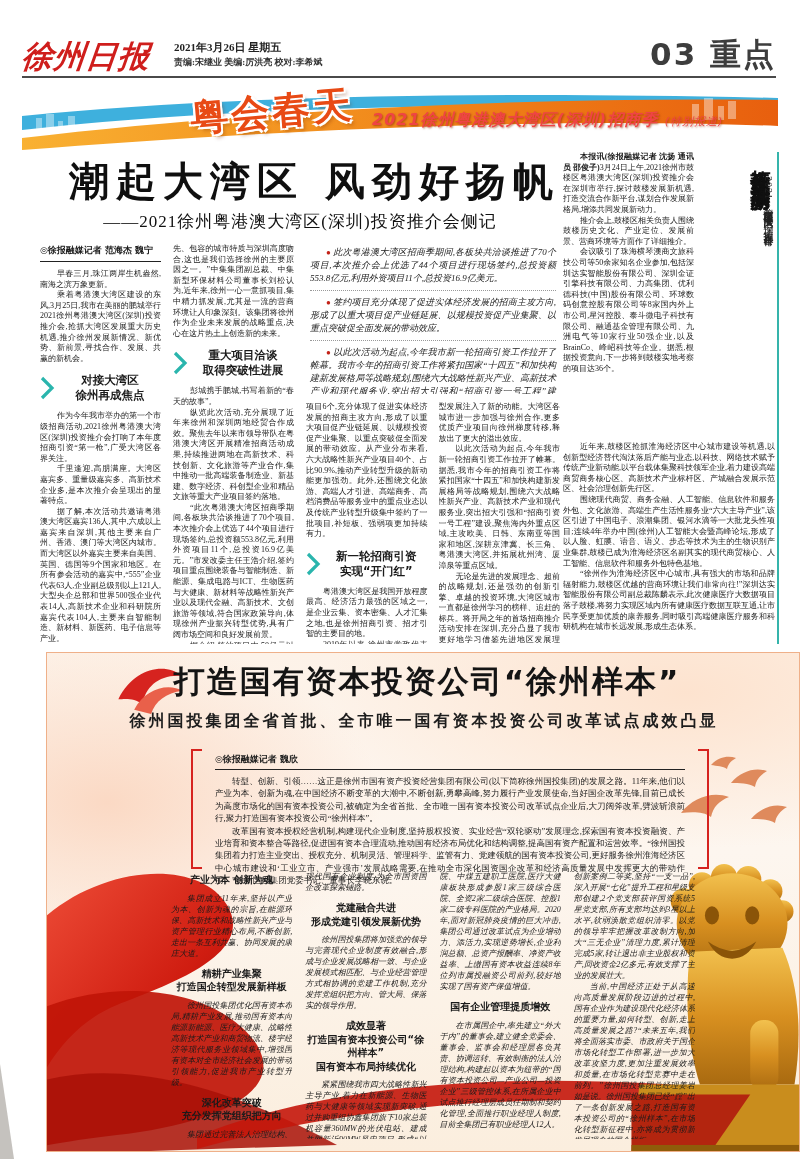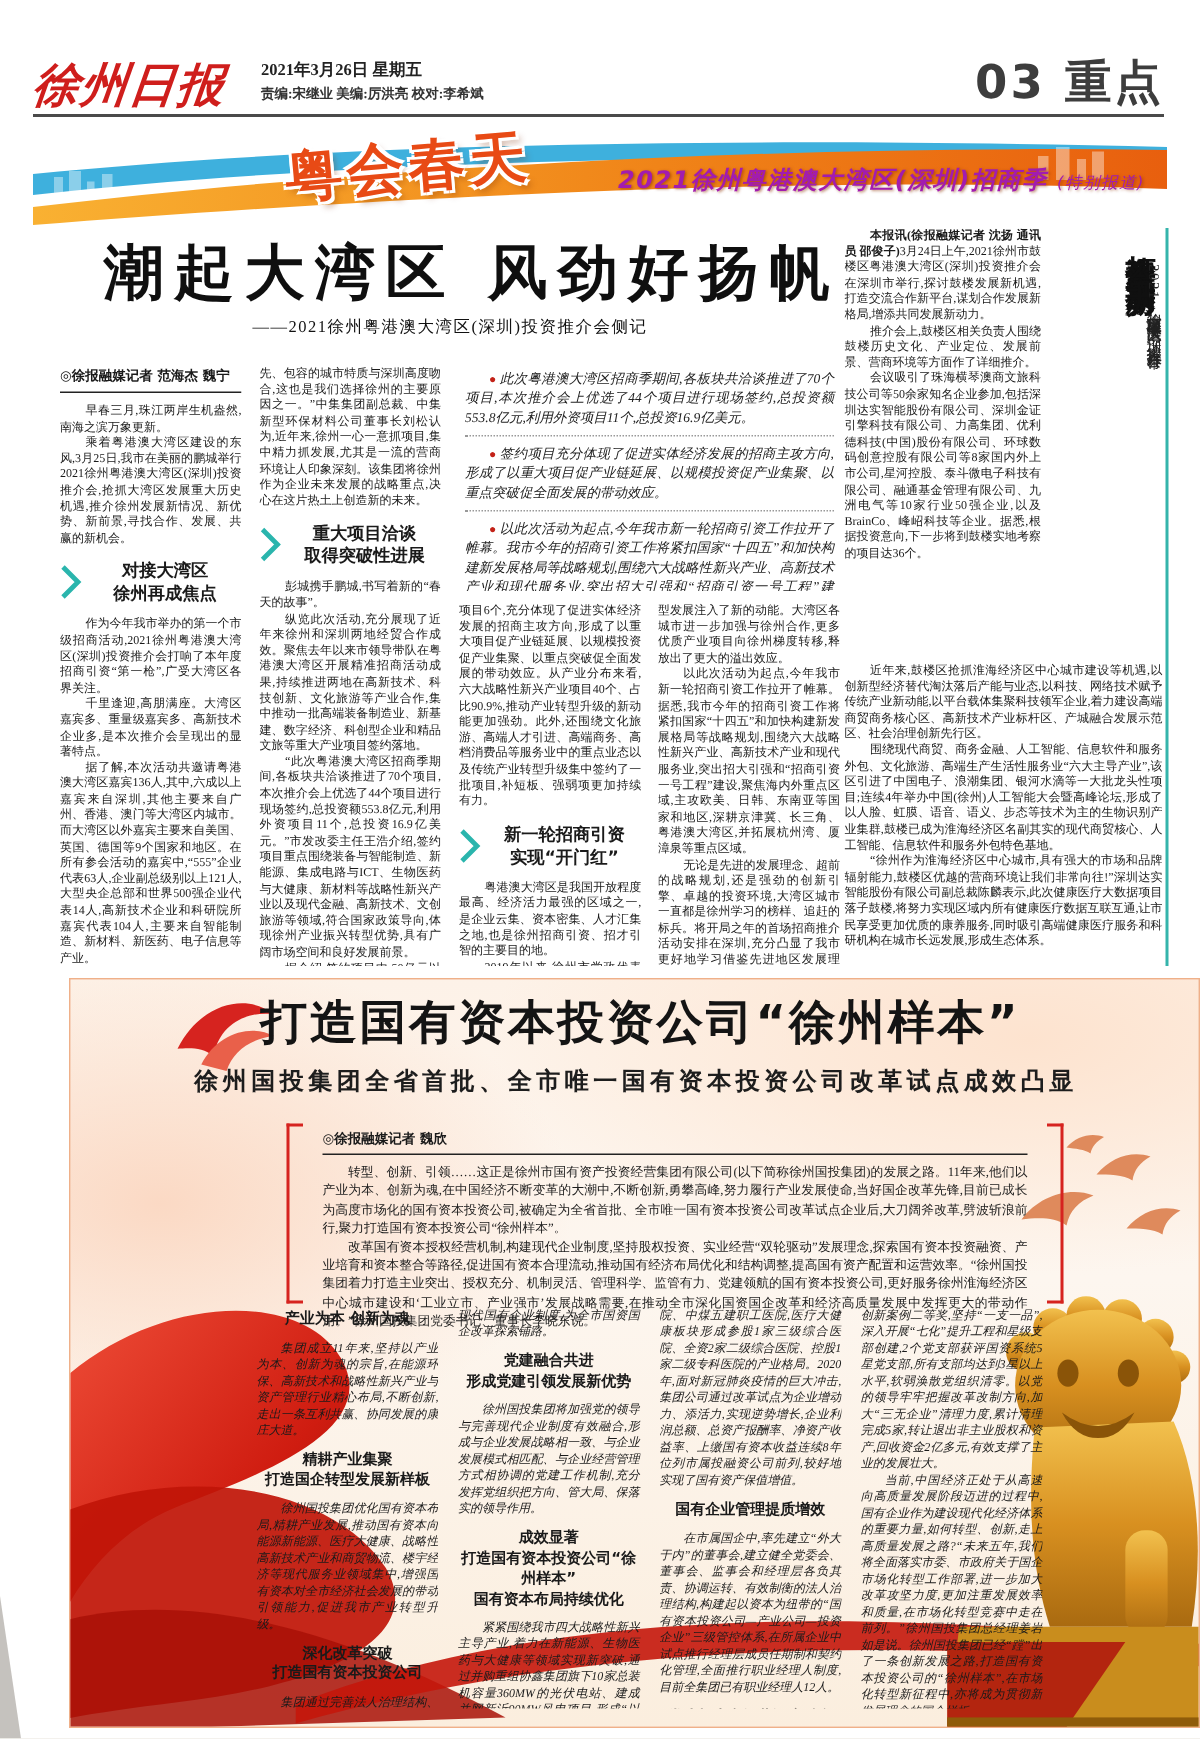--- a/index.html
+++ b/index.html
@@ -15,27 +15,27 @@
   .page-label{position:absolute;right:0;top:-4px;font-size:31px;color:#3d3d3d;font-weight:bold;
         font-family:"DejaVu Sans","Liberation Sans",sans-serif;letter-spacing:2px;}
   .mast-rule{position:absolute;left:22px;right:24px;top:76px;height:2px;background:#4a4a4a;}
   
   .banner{position:absolute;left:22px;top:88px;width:756px;height:64px;}
   .banner svg{position:absolute;left:0;top:0;}
   .brand{position:absolute;left:168px;top:-2px;font-size:38px;font-weight:bold;color:#e84a15;
         transform:rotate(-5deg);letter-spacing:3px;font-family:"DejaVu Serif",serif;
         text-shadow:-2px -2px 0 #fff,2px -2px 0 #fff,-2px 2px 0 #fff,2px 2px 0 #fff,3px 4px 4px rgba(120,40,0,.35);}
   .banner-title{position:absolute;left:350px;top:22px;font-size:16px;font-weight:bold;font-style:italic;
-        color:#a21caf;letter-spacing:1px;text-shadow:1px 1px 2px rgba(140,50,0,.6);
-        font-family:"DejaVu Sans",sans-serif;white-space:nowrap;margin-left:40px;}
+        color:#ef4444;letter-spacing:1px;text-shadow:1px 1px 2px rgba(140,50,0,.6);
+        font-family:"DejaVu Sans",sans-serif;white-space:nowrap;}
   .banner-tag{font-size:11px;font-weight:normal;}
   
   .headline{position:absolute;left:40px;top:154px;width:520px;text-align:right;font-size:40px;
         font-weight:bold;letter-spacing:7px;color:#0f0f0f;font-family:"DejaVu Sans","Liberation Sans",sans-serif;white-space:nowrap;}
-  .deck{position:absolute;left:40px;top:210px;width:520px;text-align:center;font-size:11px;
+  .deck{position:absolute;left:40px;top:210px;width:520px;text-align:center;font-size:17px;
         letter-spacing:1px;color:#111;}
   .cols{position:absolute;left:40px;top:244px;width:520px;height:400px;display:flex;gap:12px;}
   .col{flex:1;overflow:hidden;}
   .col-wide{width:254px;flex:none;display:flex;flex-direction:column;}
   .subcols{display:flex;gap:11px;flex:1;overflow:hidden;}
   .subcols .col{height:100%;}
   .byline{font-weight:bold;font-size:9px;border-bottom:1px solid #222;padding-bottom:4px;margin-bottom:7px;
         font-family:"DejaVu Sans",sans-serif;}
   .cols p, .g-text p, .g-bottom p{font-size:8px;line-height:10.6px;margin:0;text-align:justify;text-indent:17px;}
   .cols p.cont, .g-bottom p.cont{text-indent:0;}
@@ -325,21 +325,21 @@
           </div>
         <div class="b-sub">
             <div>精耕产业集聚</div>
             <div>打造国企转型发展新样板</div>
           </div>
         <div>
             <p>徐州国投集团优化国有资本布局,精耕产业发展,推动国有资本向能源新能源、医疗大健康、战略性高新技术产业和商贸物流、楼宇经济等现代服务业领域集中,增强国有资本对全市经济社会发展的带动引领能力,促进我市产业转型升级。</p>
           </div>
         <div class="b-sub">
             <div>深化改革突破</div>
-            <div>打造国有资本投资公司</div>
+            <div>充分发挥党组织把方向</div>
           </div>
         <div>
             <p>集团通过完善法人治理结构、加快推进股权多元化、授权机制建设、混合所有制、职业经理人、市场化薪酬激励等改革,建立完善的中国特色</p>
           </div>
       </div>
       <div class="b-col">
         <div>
             <p class="cont">现代国有企业制度,为全市国资国企改革探索铺路。</p>
           </div>
         <div class="b-sub">

